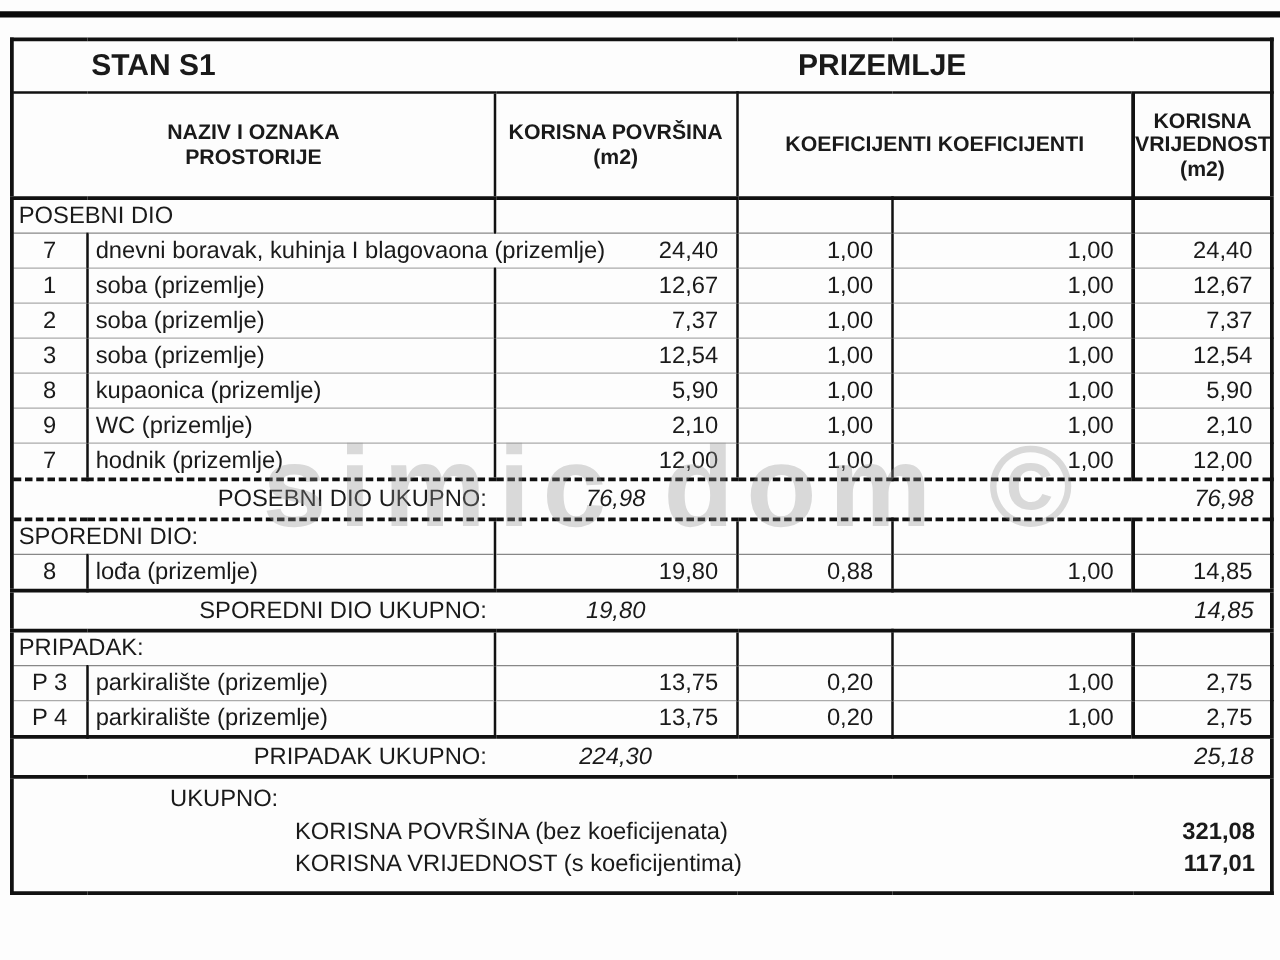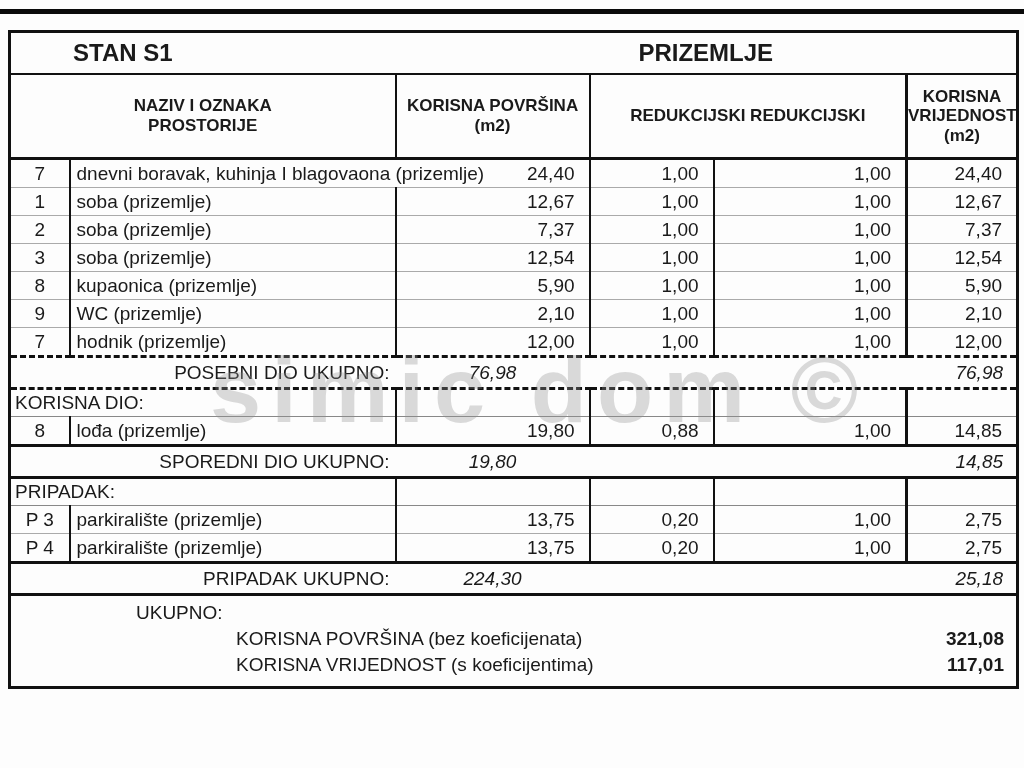--- a/index.html
+++ b/index.html
@@ -86,30 +86,37 @@
     <tr class="title-row">
       <td class="title-left" colspan="2">STAN S1</td>
       <td class="title-right" colspan="4">PRIZEMLJE</td>
     </tr>
     <tr class="header-row">
       <td class="h-name" colspan="2">
         <div>NAZIV I OZNAKA</div>
         <div>PROSTORIJE</div>
       </td>
       <td class="h-area">KORISNA POVRŠINA (m2)</td>
-      <td class="h-koef" colspan="2">REDUKCIJSKI REDUKCIJSKI</td>
+      <td class="h-koef" colspan="2">KOEFICIJENTI KOEFICIJENTI</td>
       <td>
         <div>KORISNA</div>
         <div>VRIJEDNOST</div>
         <div>(m2)</div>
       </td>
     </tr>
   </thead>
 
   <tbody id="table-body">
+      <tr class="band-row">
+        <td class="band-label" colspan="2">POSEBNI DIO</td>
+        <td class="v1"></td>
+        <td class="v2"></td>
+        <td class="v3"></td>
+        <td></td>
+      </tr>
       <tr class="data-row">
         <td class="id-cell">7</td>
         <td class="name-cell overflow">dnevni boravak, kuhinja I blagovaona (prizemlje)</td>
         <td class="num b1">24,40</td>
         <td class="num b2">1,00</td>
         <td class="num b3">1,00</td>
         <td class="num">24,40</td>
       </tr>
       <tr class="data-row">
         <td class="id-cell">1</td>
@@ -159,21 +166,21 @@
         <td class="num b3">1,00</td>
         <td class="num">12,00</td>
       </tr>
       <tr class="total-row dashed">
         <td class="total-label" colspan="2">POSEBNI DIO UKUPNO:</td>
         <td class="total-area">76,98</td>
         <td colspan="2"></td>
         <td class="total-value">76,98</td>
       </tr>
       <tr class="band-row">
-        <td class="band-label" colspan="2">KORISNA DIO:</td>
+        <td class="band-label" colspan="2">SPOREDNI DIO:</td>
         <td class="v1"></td>
         <td class="v2"></td>
         <td class="v3"></td>
         <td></td>
       </tr>
       <tr class="data-row">
         <td class="id-cell">8</td>
         <td class="name-cell">lođa (prizemlje)</td>
         <td class="num b1">19,80</td>
         <td class="num b2">0,88</td>

